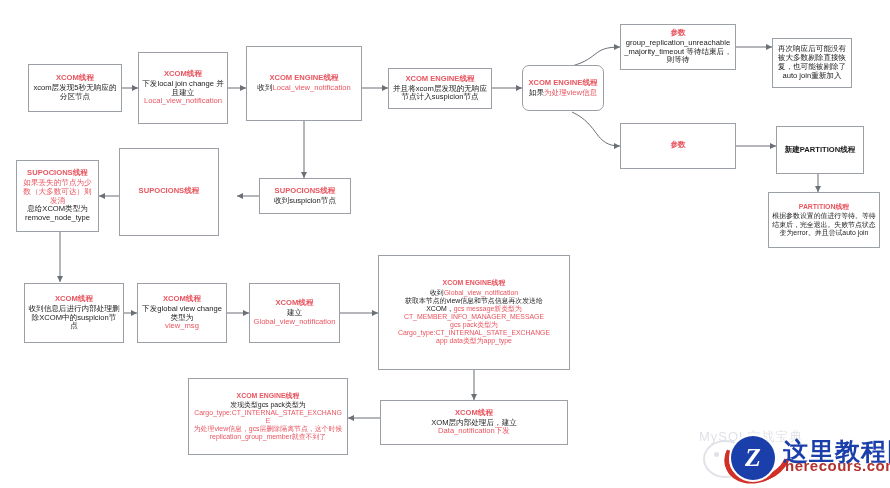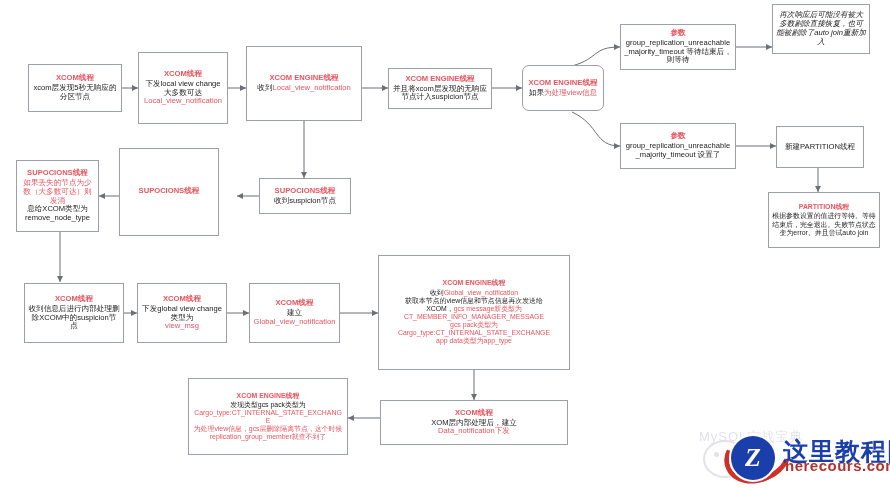--- a/index.html
+++ b/index.html
@@ -158,21 +158,21 @@
     </g>
   </svg>
 
   <div class="node" style="left:28px;top:64px;width:94px;height:48px;">
     <span class="ttl">XCOM线程</span>
     <span class="bdy">xcom层发现5秒无响应的分区节点</span>
   </div>
 
   <div class="node" style="left:138px;top:52px;width:90px;height:72px;">
     <span class="ttl">XCOM线程</span>
-    <span class="bdy">下发local view change 大多数可达</span>
+    <span class="bdy">下发local join change 并且建立</span>
     <span class="bdy" style="color:#e8555f">Local_view_notification</span>
   </div>
 
   <div class="node" style="left:246px;top:46px;width:116px;height:75px;">
     <span class="ttl">XCOM ENGINE线程</span>
     <span class="bdy">
       <span>收到</span><span style="color:#e8555f">Local_view_notification</span>
     </span>
   </div>
 
@@ -186,30 +186,29 @@
     <span class="bdy">
       <span>如果</span><span style="color:#e8555f">为处理view信息</span>
     </span>
   </div>
 
   <div class="node" style="left:620px;top:24px;width:116px;height:46px;">
     <span class="ttl">参数</span>
     <span class="bdy">group_replication_unreachable_majority_timeout 等待结束后，则等待</span>
   </div>
 
-  <div class="node" style="left:772px;top:4px;width:98px;height:50px;font-style:italic;">
+  <div class="node" style="left:772px;top:38px;width:80px;height:50px;">
     <span class="bdy">再次响应后可能没有被大多数剔除直接恢复，也可能被剔除了auto join重新加入</span>
   </div>
 
   <div class="node" style="left:620px;top:123px;width:116px;height:46px;">
     <span class="ttl">参数</span>
-    <span class="bdy">group_replication_unreachable_majority_timeout 设置了</span>
-  </div>
-
-  <div class="node" style="left:776px;top:126px;width:88px;height:42px;">
+  </div>
+
+  <div class="node" style="left:776px;top:126px;width:88px;height:48px;font-weight:bold;">
     <span class="bdy">新建PARTITION线程</span>
   </div>
 
   <div class="node small" style="left:768px;top:192px;width:112px;height:56px;">
     <span class="ttl">PARTITION线程</span>
     <span class="bdy">根据参数设置的值进行等待。等待结束后，完全退出。失败节点状态变为error。并且尝试auto join</span>
   </div>
 
   <div class="node" style="left:259px;top:178px;width:92px;height:36px;">
     <span class="ttl">SUPOCIONS线程</span>

